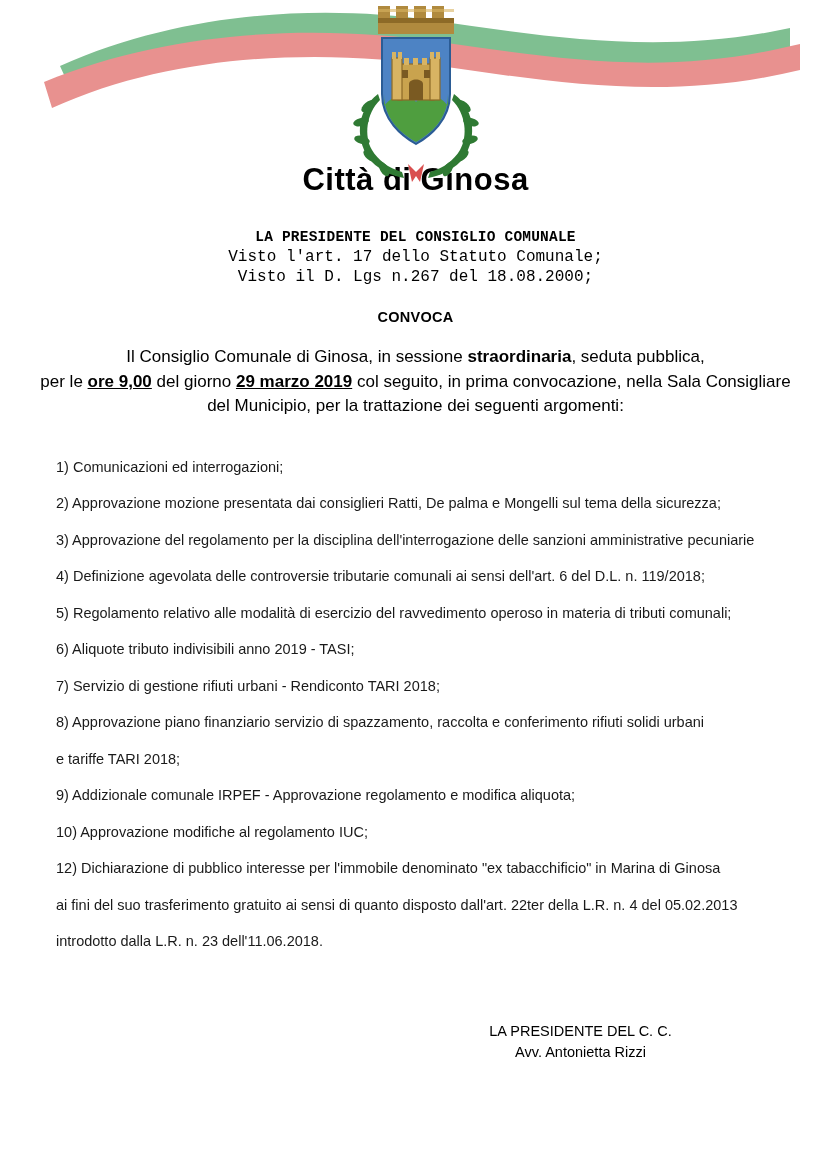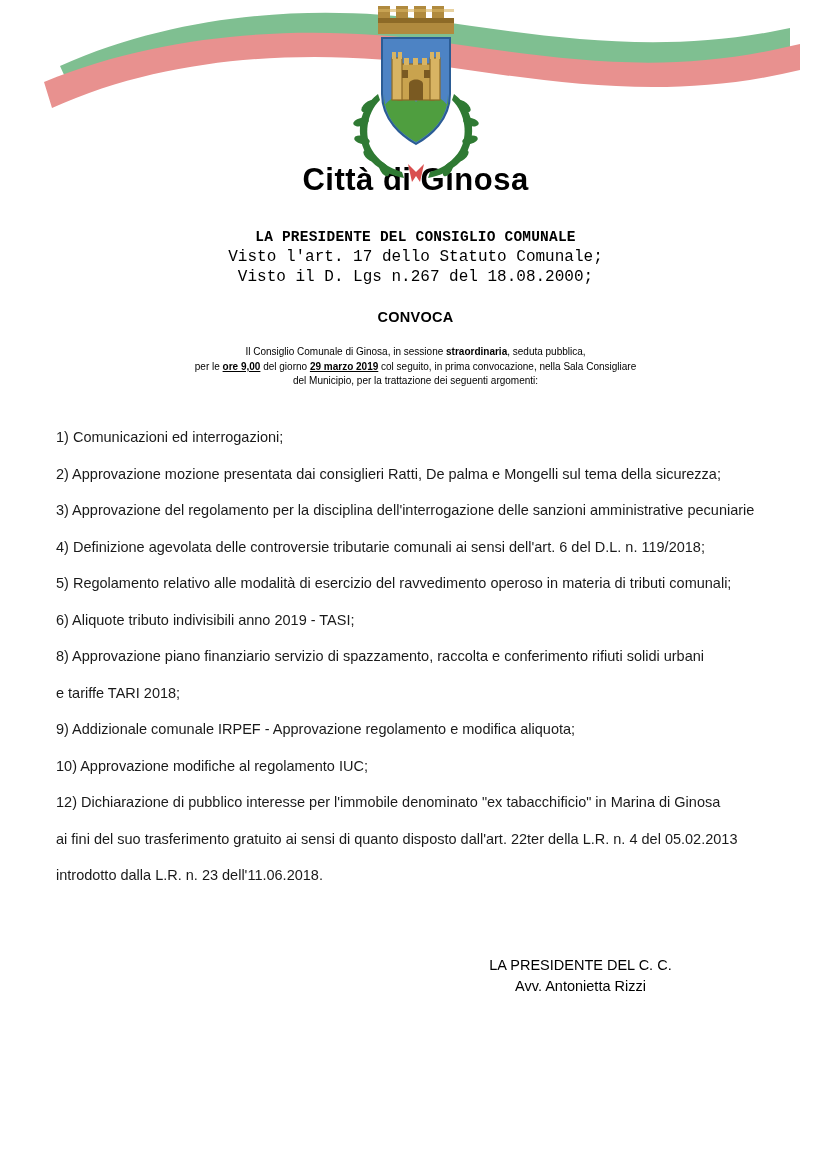--- a/index.html
+++ b/index.html
@@ -69,21 +69,21 @@
   }
   .convoca {
     text-align: center;
     font-size: 14.5px;
     font-weight: bold;
     margin-top: 22px;
     letter-spacing: 0.3px;
   }
   .intro {
     text-align: center;
-    font-size: 10px;
+    font-size: 17px;
     margin-top: 20px;
     line-height: 1.42;
   }
   .intro b { font-weight: bold; }
   .intro u { text-decoration: underline; }
 
   
   .agenda {
     margin: 42px 44px 0 56px;
   }
@@ -196,20 +196,21 @@
   <div>del Municipio, per la trattazione dei seguenti argomenti:</div>
 </div>
 
 <div class="agenda">
   <div class="agenda-line">1) Comunicazioni ed interrogazioni;</div>
   <div class="agenda-line">2) Approvazione mozione presentata dai consiglieri Ratti, De palma e Mongelli sul tema della sicurezza;</div>
   <div class="agenda-line">3) Approvazione del regolamento per la disciplina dell'interrogazione delle sanzioni amministrative pecuniarie</div>
   <div class="agenda-line">4) Definizione agevolata delle controversie tributarie comunali ai sensi dell'art. 6 del D.L. n. 119/2018;</div>
   <div class="agenda-line">5) Regolamento relativo alle modalità di esercizio del ravvedimento operoso in materia di tributi comunali;</div>
   <div class="agenda-line">6) Aliquote tributo indivisibili anno 2019 - TASI;</div>
+  <div class="agenda-line">7) Servizio di gestione rifiuti urbani - Rendiconto TARI 2018;</div>
   <div class="agenda-line">8) Approvazione piano finanziario servizio di spazzamento, raccolta e conferimento rifiuti solidi urbani</div>
   <div class="agenda-line">e tariffe TARI 2018;</div>
   <div class="agenda-line">9) Addizionale comunale IRPEF - Approvazione regolamento e modifica aliquota;</div>
   <div class="agenda-line">10) Approvazione modifiche al regolamento IUC;</div>
   <div class="agenda-line">12) Dichiarazione di pubblico interesse per l'immobile denominato "ex tabacchificio" in Marina di Ginosa</div>
   <div class="agenda-line">ai fini del suo trasferimento gratuito ai sensi di quanto disposto dall'art. 22ter della L.R. n. 4 del 05.02.2013</div>
   <div class="agenda-line">introdotto dalla L.R. n. 23 dell'11.06.2018.</div>
 </div>
 
 <div class="signature">

